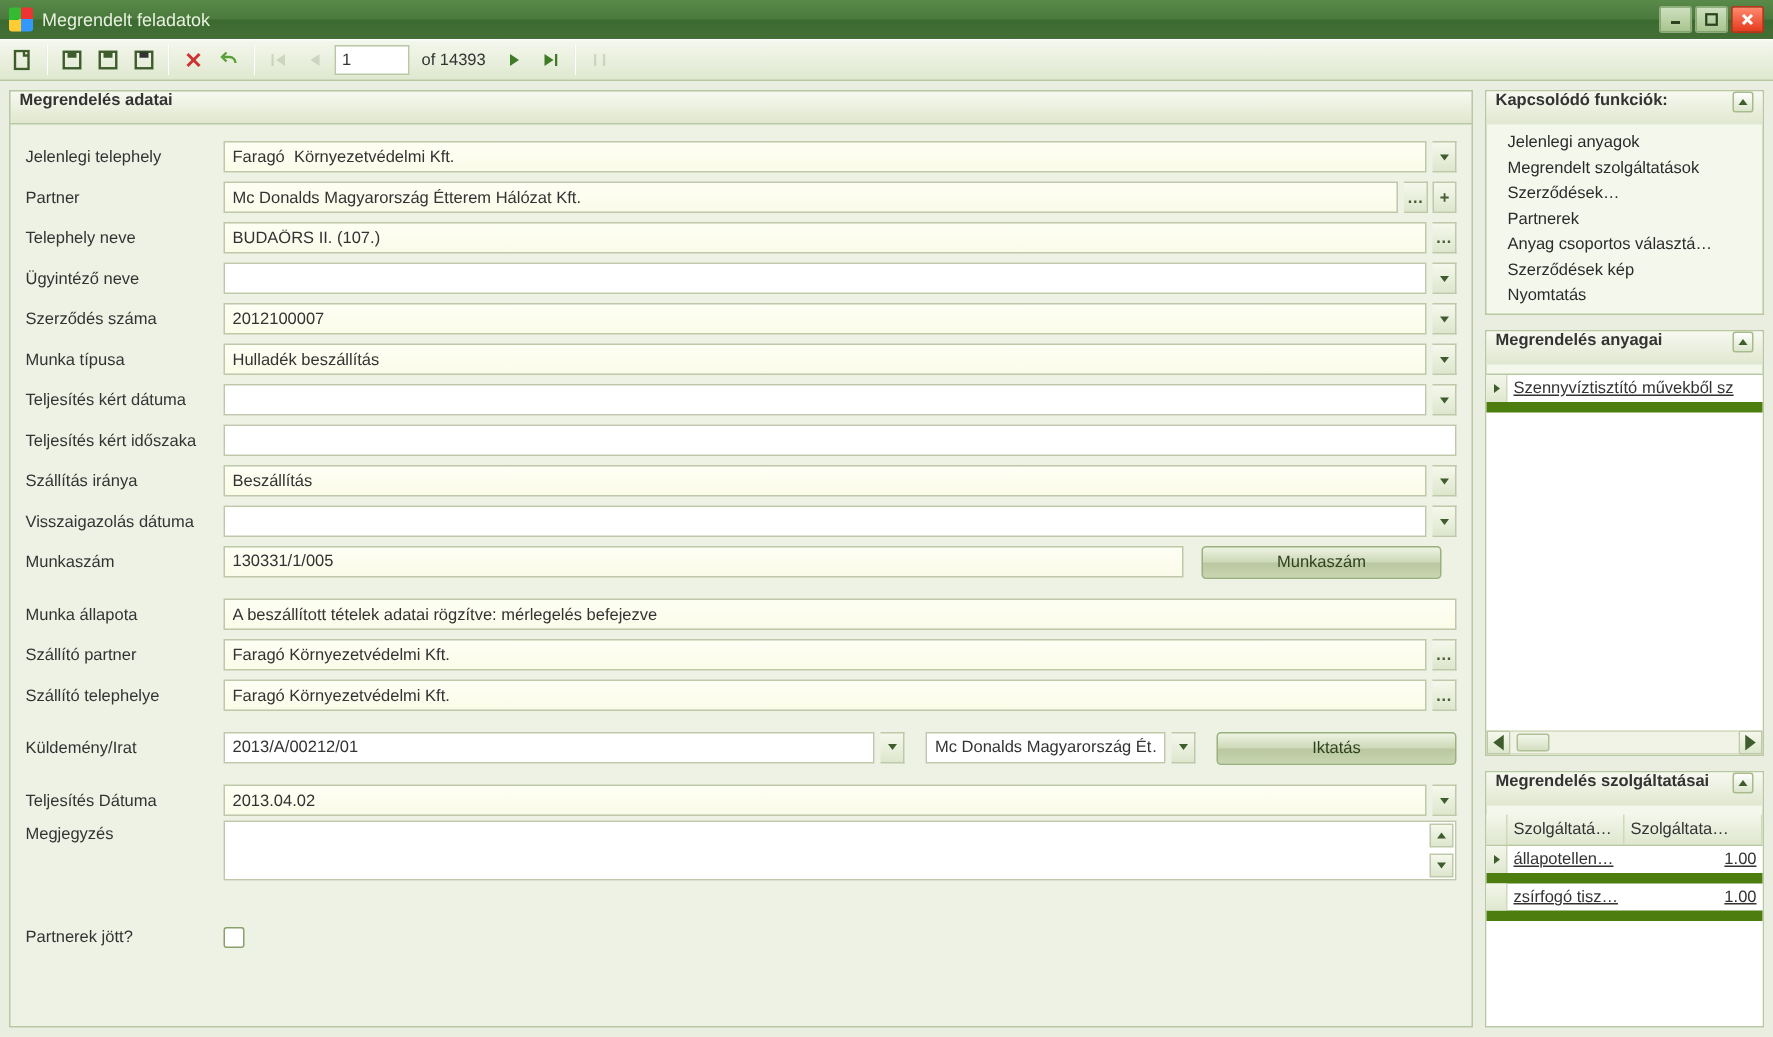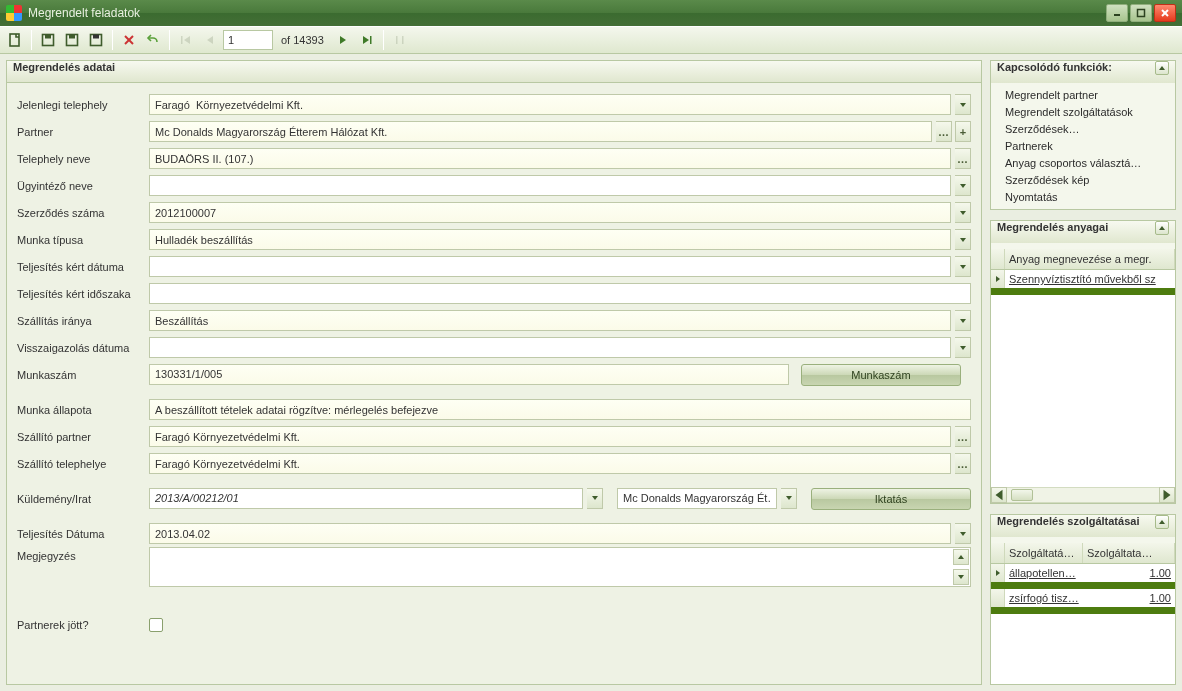--- a/index.html
+++ b/index.html
@@ -354,21 +354,21 @@
           <input class="inp" value="Faragó Környezetvédelmi Kft." style="">
           <div class="dots-btn">…</div>
         </div>
       </div>
 
       <div style="height:8px"></div>
 
       <div class="row">
         <div class="lbl">Küldemény/Irat</div>
         <div class="fld">
-          <input class="inp white" style="max-width: 480px; font-style: italic;" value="2013/A/00212/01">
+          <input class="inp white" style="max-width: 480px;" value="2013/A/00212/01">
           <div class="inp-dd">
               <svg viewBox="0 0 8 8">
                 <polygon points="1,2 7,2 4,6" class="fillg"></polygon>
               </svg>
             </div>
           <div style="width:6px"></div>
           <input class="inp white" style="max-width: 160px;" value="Mc Donalds Magyarország Ét…">
           <div class="inp-dd">
               <svg viewBox="0 0 8 8">
                 <polygon points="1,2 7,2 4,6" class="fillg"></polygon>
@@ -428,21 +428,21 @@
     <div class="panel">
       <div class="group-header">
         <span>Kapcsolódó funkciók:</span>
         <div class="chevron-btn">
             <svg viewBox="0 0 8 8">
               <polygon points="1,6 7,6 4,2" class="fillg"></polygon>
             </svg>
           </div>
       </div>
       <div class="link-list">
-        <div>Megrendelt partner</div>
+        <div>Jelenlegi anyagok</div>
         <div>Megrendelt szolgáltatások</div>
         <div>Szerződések…</div>
         <div>Partnerek</div>
         <div>Anyag csoportos választá…</div>
         <div>Szerződések kép</div>
         <div>Nyomtatás</div>
       </div>
     </div>
 
     <div class="panel" style="flex:2;">
@@ -450,21 +450,20 @@
         <span>Megrendelés anyagai</span>
         <div class="chevron-btn">
             <svg viewBox="0 0 8 8">
               <polygon points="1,6 7,6 4,2" class="fillg"></polygon>
             </svg>
           </div>
       </div>
       <div style="height:6px"></div>
       <div class="grid-head">
         <div class="row-indicator"></div>
-        <div class="cell" style="flex:1">Anyag megnevezése a megr.</div>
       </div>
       <div class="grid-body">
         <div class="grid-row">
           <div class="row-indicator">
               <svg viewBox="0 0 8 8">
                 <polygon points="2,1 2,7 6,4" class="fillg"></polygon>
               </svg>
             </div>
           <div class="cell" style="flex:1">Szennyvíztisztító művekből sz</div>
         </div>

